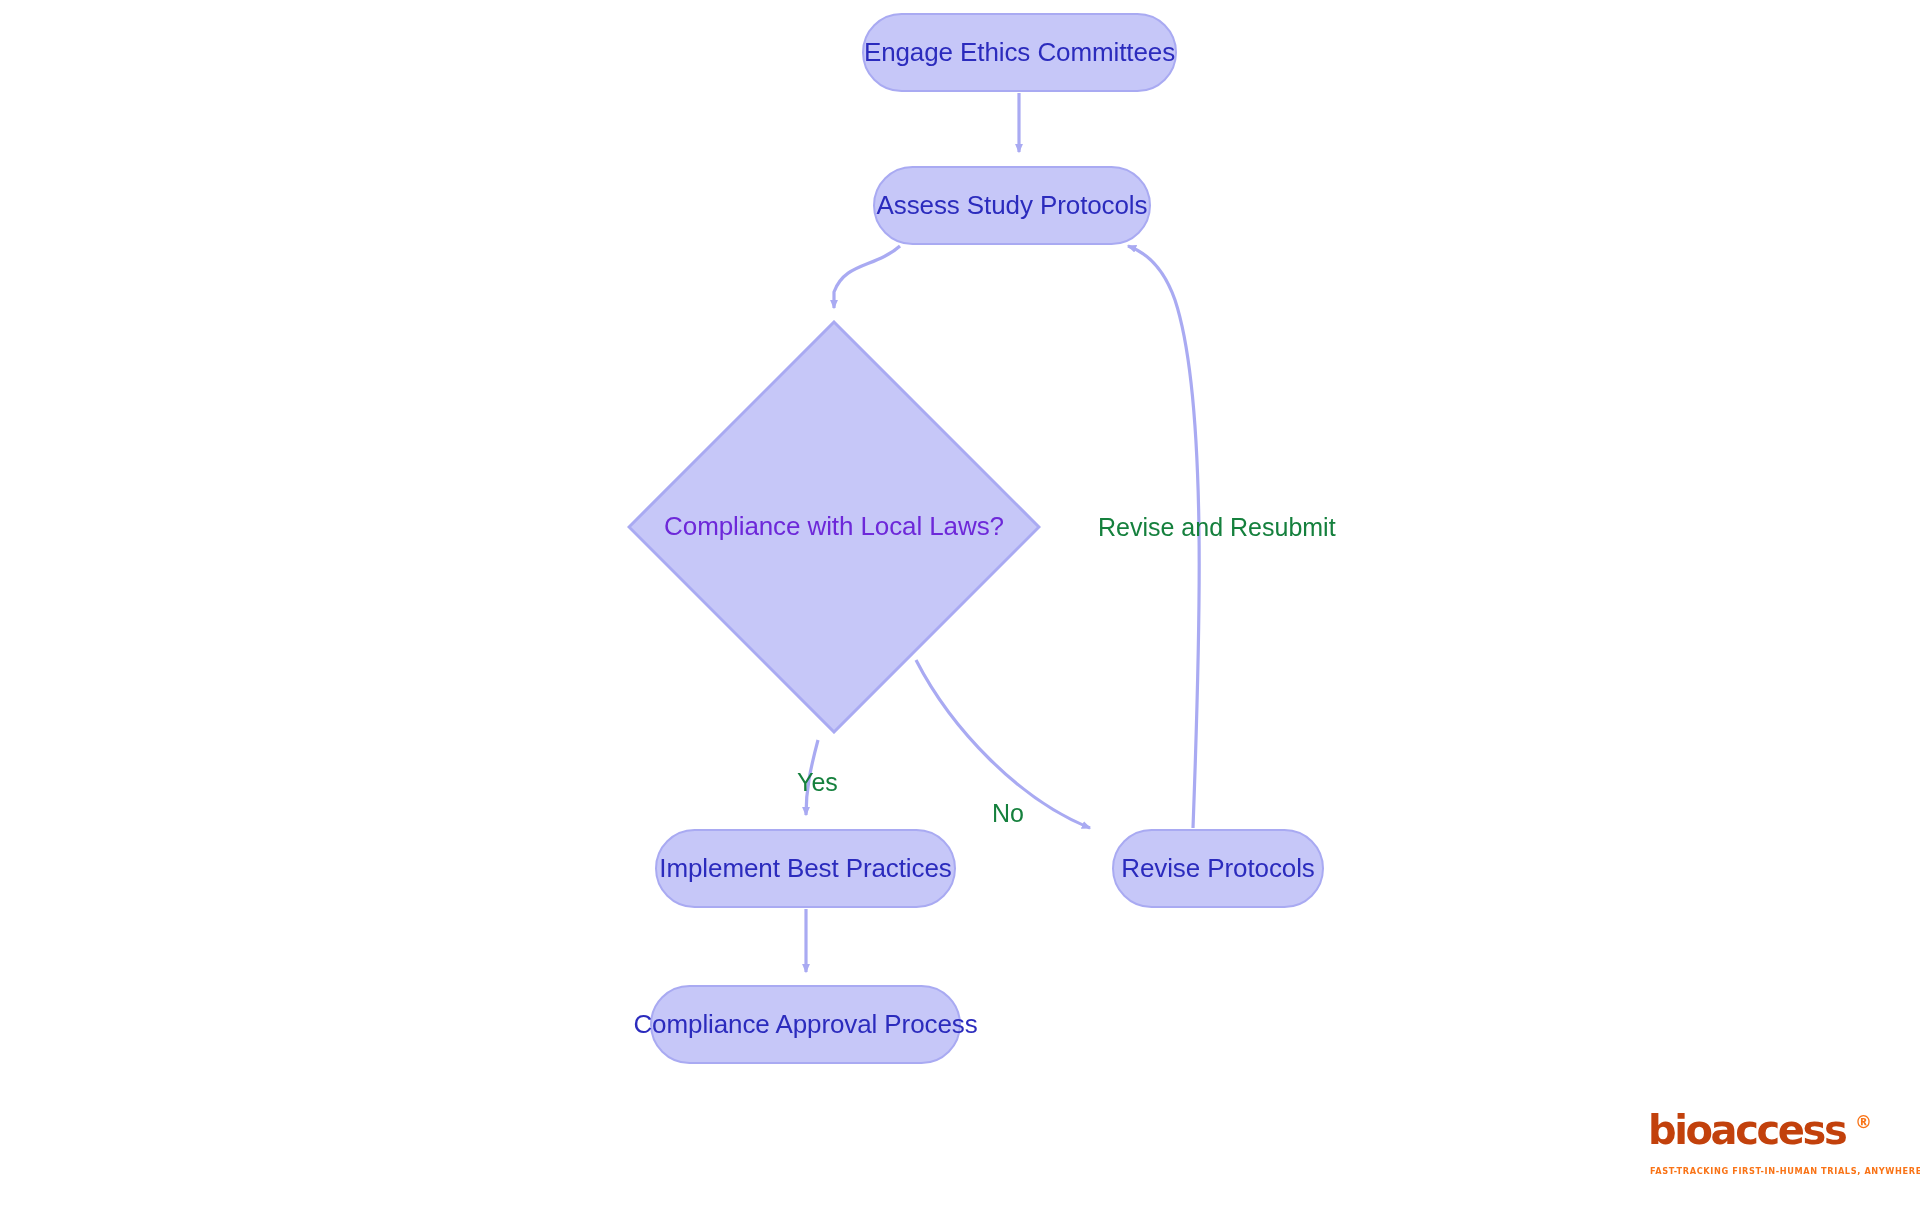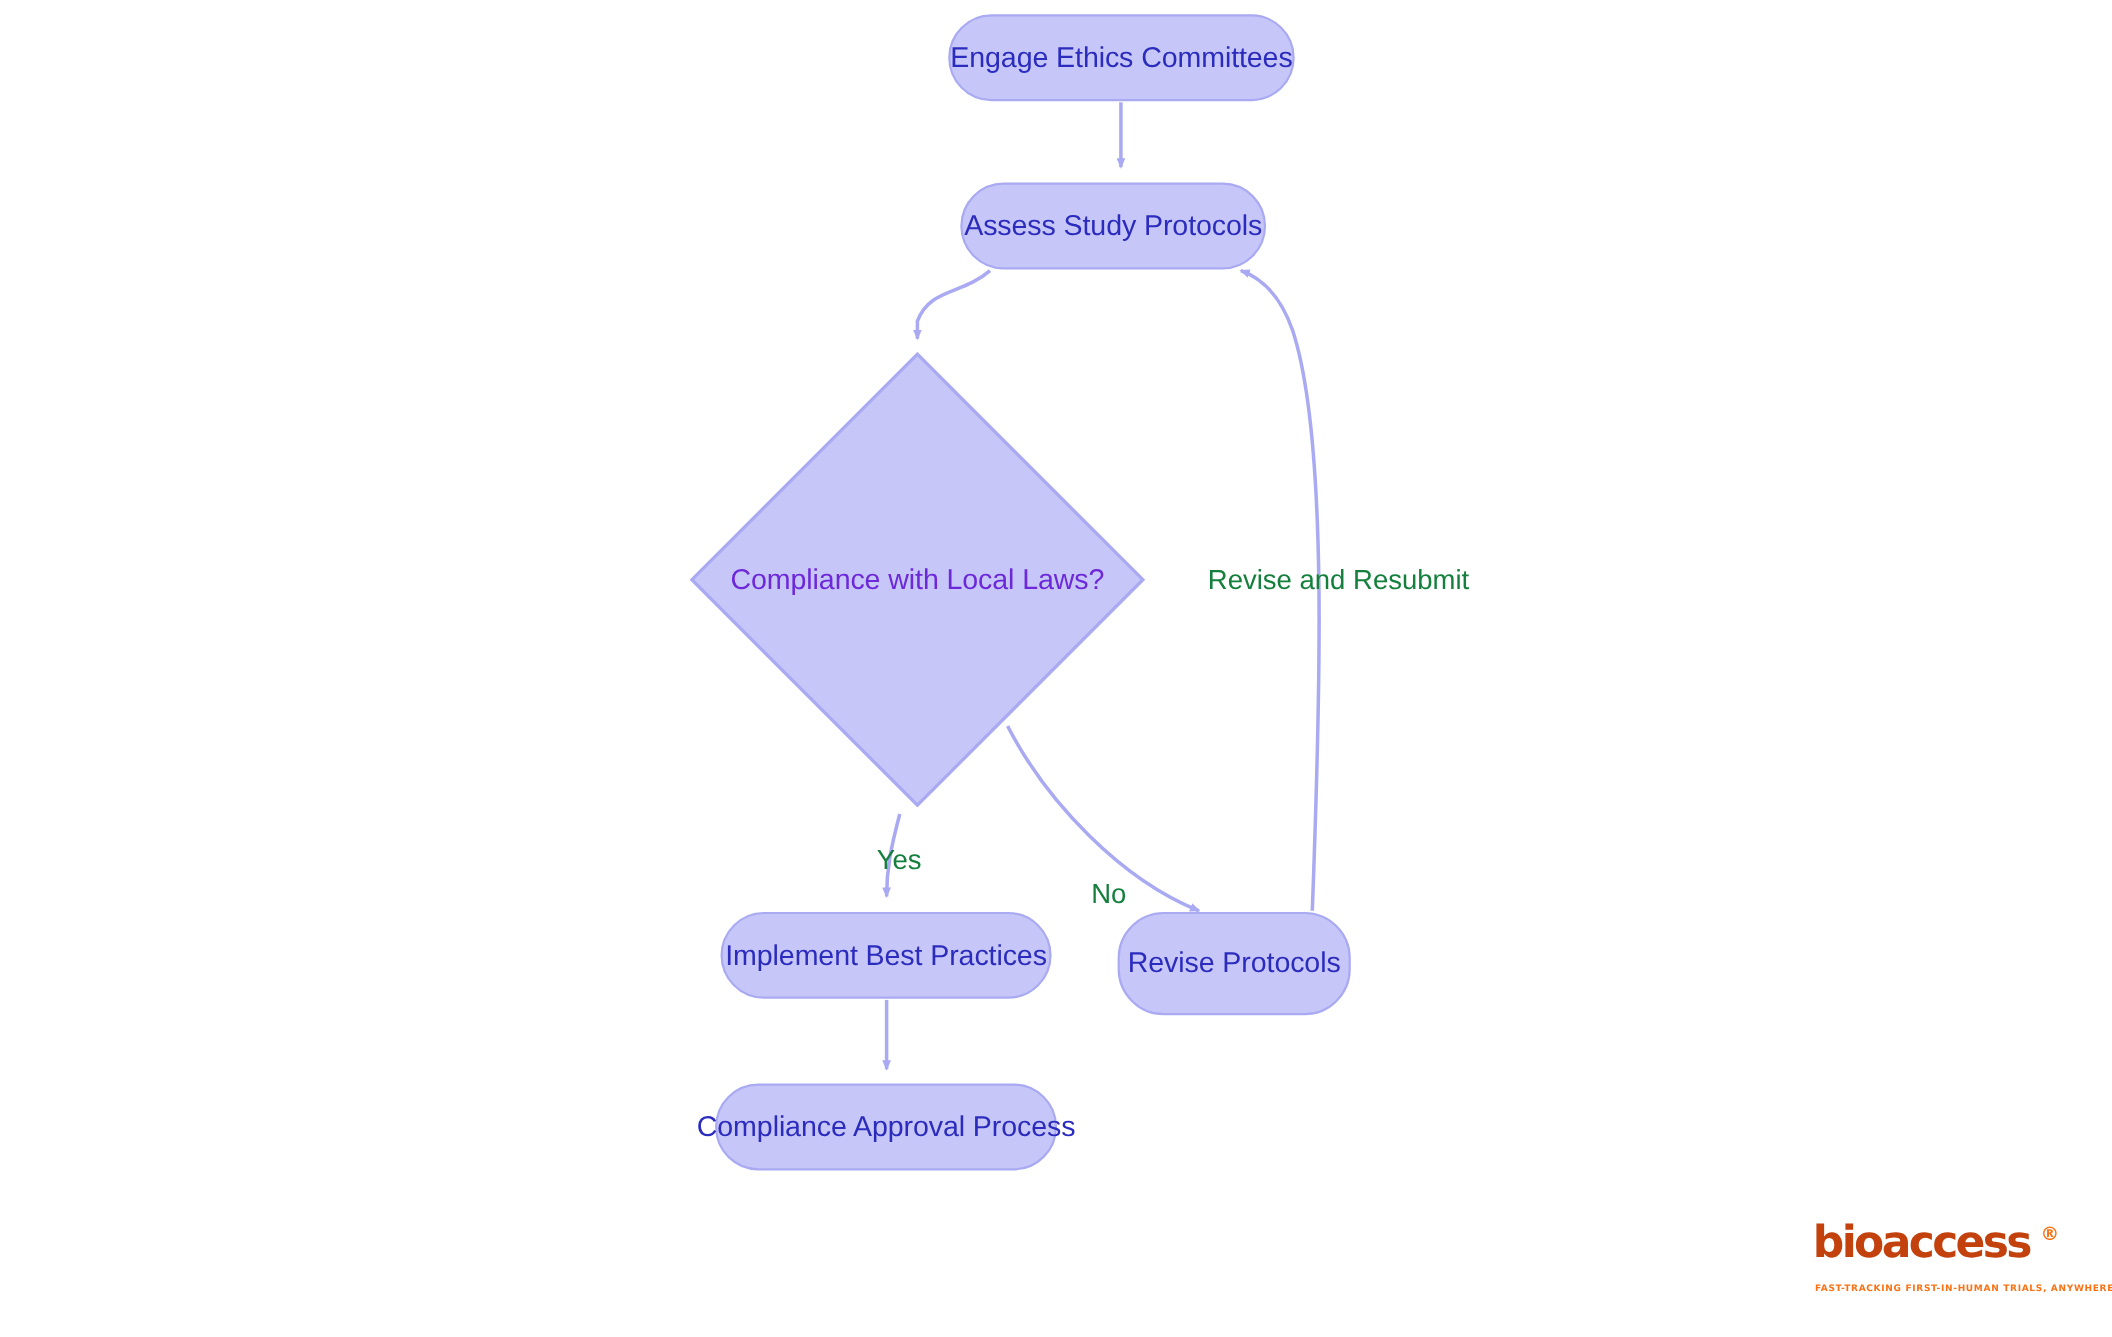--- a/index.html
+++ b/index.html
@@ -160,21 +160,21 @@
     <svg class="decision-shape" viewBox="0 0 414 414" preserveAspectRatio="none">
       <polygon points="207,2 412,207 207,412 2,207" fill="#c6c7f8" stroke="#a9aaf2" stroke-width="3"></polygon>
     </svg>
     <span class="decision-label">Compliance with Local Laws?</span>
   </div>
 
   <div class="node process" style="left:655px; top:829px; width:301px; height:79px;">
     <span>Implement Best Practices</span>
   </div>
 
-  <div class="node process" style="left:1016px; top:829px; width:212px; height:94px;">
+  <div class="node process" style="left:1112px; top:829px; width:212px; height:79px;">
     <span>Revise Protocols</span>
   </div>
 
   <div class="node process" style="left:650px; top:985px; width:311px; height:79px;">
     <span>Compliance Approval Process</span>
   </div>
 
   <div class="edge-label" style="left:797px; top:770px;">Yes</div>
 
   <div class="edge-label" style="left:992px; top:770px;margin-top:31px;">No</div>

